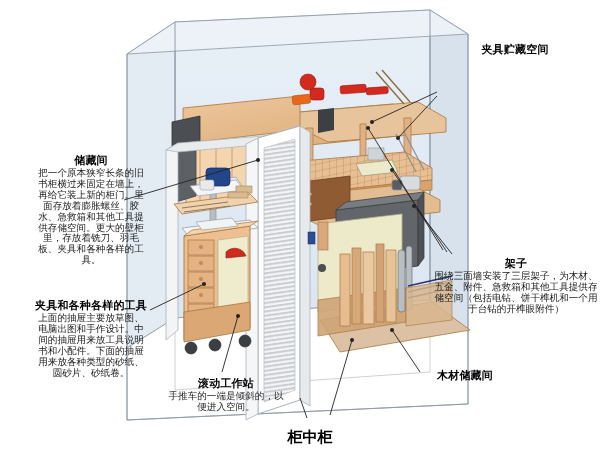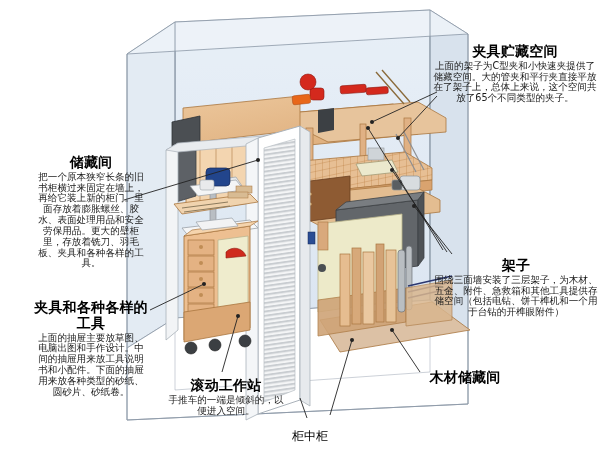--- a/index.html
+++ b/index.html
@@ -6,30 +6,30 @@
   body{
     width:600px;height:453px;position:relative;overflow:hidden;
     font-family:"DejaVu Sans","Liberation Sans",sans-serif;
     background:#ffffff;
   }
   #stage{position:absolute;inset:0;width:600px;height:453px;}
 
   
   .callout{position:absolute;color:#111;line-height:1.13;}
   .callout .ttl{
-    font-weight:bold;font-size:14px;letter-spacing:.2px;
+    font-weight:bold;font-size:11px;letter-spacing:.2px;
     display:block;margin-bottom:1px;color:#000;
   }
   .callout .body{display:block;font-size:9.6px;color:#1a1a1a;}
   .ta-c{text-align:center;}
 
   .faded{opacity:.45;}
 
   
-  .labelonly{position:absolute;font-weight:normal;font-size:12px;color:#000;text-align:center;}
+  .labelonly{position:absolute;font-weight:bold;font-size:15px;color:#000;text-align:center;}
 
   
   svg.leaders{position:absolute;left:0;top:0;width:600px;height:453px;pointer-events:none;}
 
   
   svg.scene{position:absolute;left:0;top:0;width:600px;height:453px;}
 </style>
 </head>
 <body>
 
@@ -284,26 +284,25 @@
       <circle cx="368" cy="128" r="2"></circle>
       <circle cx="392" cy="170" r="2"></circle>
       <circle cx="414" cy="206" r="2"></circle>
       <circle cx="392" cy="330" r="2"></circle>
       <circle cx="352" cy="340" r="2"></circle>
     </g>
   </svg>
 
   <div class="callout ta-c" style="left:432px;top:44px;width:166px;">
     <span class="ttl">夹具贮藏空间</span>
-    <span class="body">上面的架子为C型夹和小快速夹提供了储藏空间。大的管夹和平行夹直接平放在了架子上，总体上来说，这个空间共放了65个不同类型的夹子。</span>
   </div>
 
   <div class="callout ta-c" style="left:36px;top:155px;width:110px;text-align:center;">
     <span class="ttl">储藏间</span>
-    <span class="body">把一个原本狭窄长条的旧书柜横过来固定在墙上，再给它装上新的柜门。里面存放着膨胀螺丝、胶水、表面处理用品和安全劳保用品。更大的壁柜里，存放着铣刀、羽毛板、夹具和各种各样的工具。</span>
+    <span class="body">把一个原本狭窄长条的旧书柜横过来固定在墙上，再给它装上新的柜门。里面存放着膨胀螺丝、胶水、急救箱和其他工具提供存储空间。更大的壁柜里，存放着铣刀、羽毛板、夹具和各种各样的工具。</span>
   </div>
 
   <div class="callout ta-c" style="left:34px;top:300px;width:114px;">
     <span class="ttl">夹具和各种各样的工具</span>
     <span class="body">上面的抽屉主要放草图、电脑出图和手作设计。中间的抽屉用来放工具说明书和小配件。下面的抽屉用来放各种类型的砂纸、圆砂片、砂纸卷。</span>
   </div>
 
   <div class="callout ta-c" style="left:166px;top:378px;width:120px;">
     <span class="ttl">滚动工作站</span>
     <span class="body">手推车的一端是倾斜的，以便进入空间。</span>

